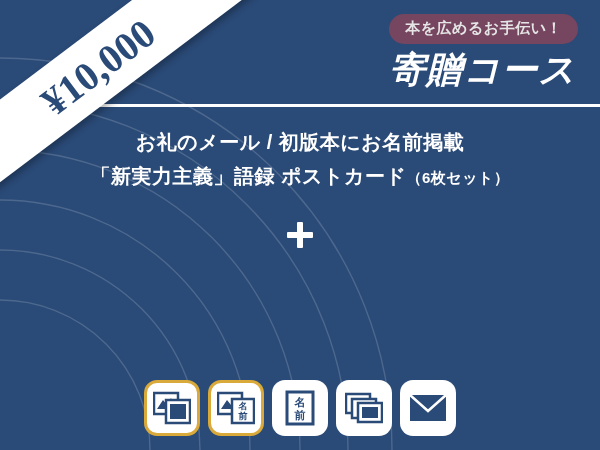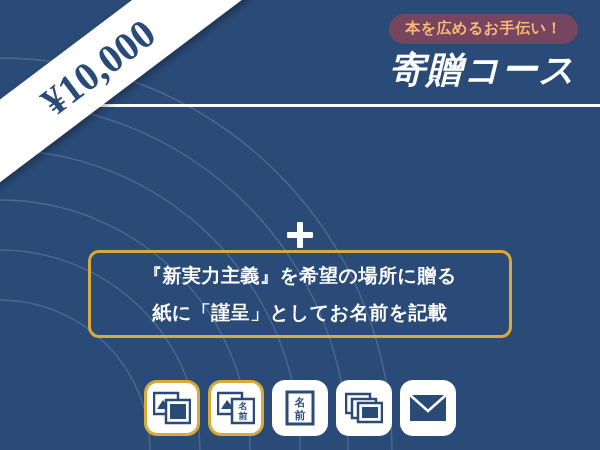--- a/index.html
+++ b/index.html
@@ -71,21 +71,21 @@
     white-space: nowrap;
     font-family: "Liberation Serif", "DejaVu Serif", serif;
   }
 
   
   .badge {
     position: absolute;
     right: 22px;
     top: 14px;
     background: #76455f;
-    color: #fdba74;
+    color: #e5e5e5;
     border-radius: 16px;
     padding: 5px 16px 6px 16px;
     font-size: 15px;
     font-weight: bold;
     letter-spacing: 0.5px;
     white-space: nowrap;
     z-index: 7;
   }
 
   
@@ -215,27 +215,29 @@
   <div class="header-rule"></div>
 
   <div class="badge">本を広めるお手伝い！</div>
 
   <div class="title">寄贈コース</div>
 
   <div class="ribbon">
     <span class="ribbon-text">¥10,000</span>
   </div>
 
+  <div class="body-lines">
+    <p class="body-line">お礼のメール / 初版本にお名前掲載</p>
+    <p class="body-line">
+      <span>「新実力主義」語録 ポストカード</span><span class="sub">（6枚セット）</span>
+    </p>
+  </div>
 
   <div class="plus"></div>
 
-  <div class="gold-box">
-    <p class="gold-line">『新実力主義』を希望の場所に贈る</p>
-    <p class="gold-line">紙に「謹呈」としてお名前を記載</p>
-  </div>
 
   <div class="icon-row">
 
     <div class="icon-tile gold">
       <svg width="38" height="34" viewBox="0 0 38 34" aria-hidden="true">
         <rect x="1" y="2" width="24" height="21" fill="none" stroke="#2a4a77" stroke-width="2.5"></rect>
         <path d="M4 18 L10 9 L14 14 L18 7 L22 18 Z" fill="#2a4a77"></path>
         <rect x="13" y="9" width="24" height="23" fill="#ffffff" stroke="#2a4a77" stroke-width="2.5"></rect>
         <rect x="17" y="13" width="16" height="15" fill="#2a4a77"></rect>
       </svg>

